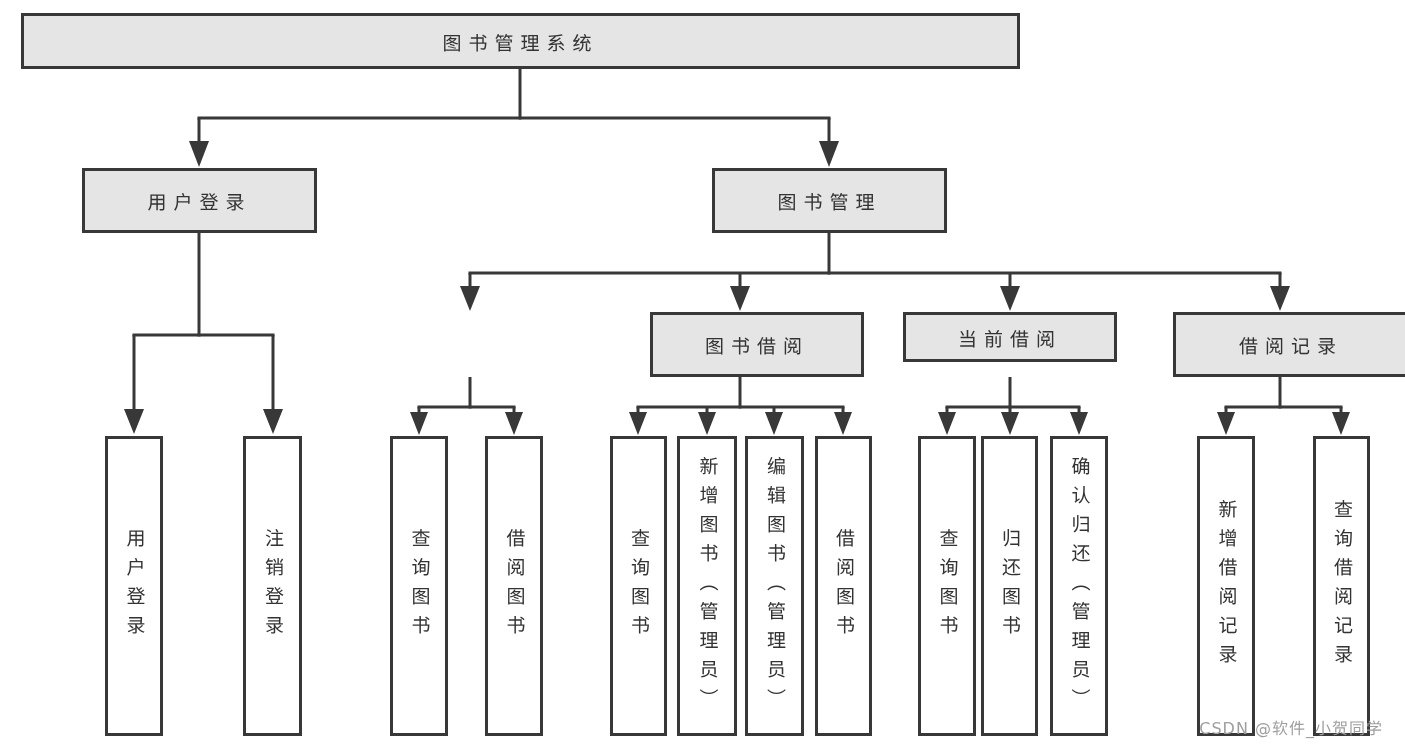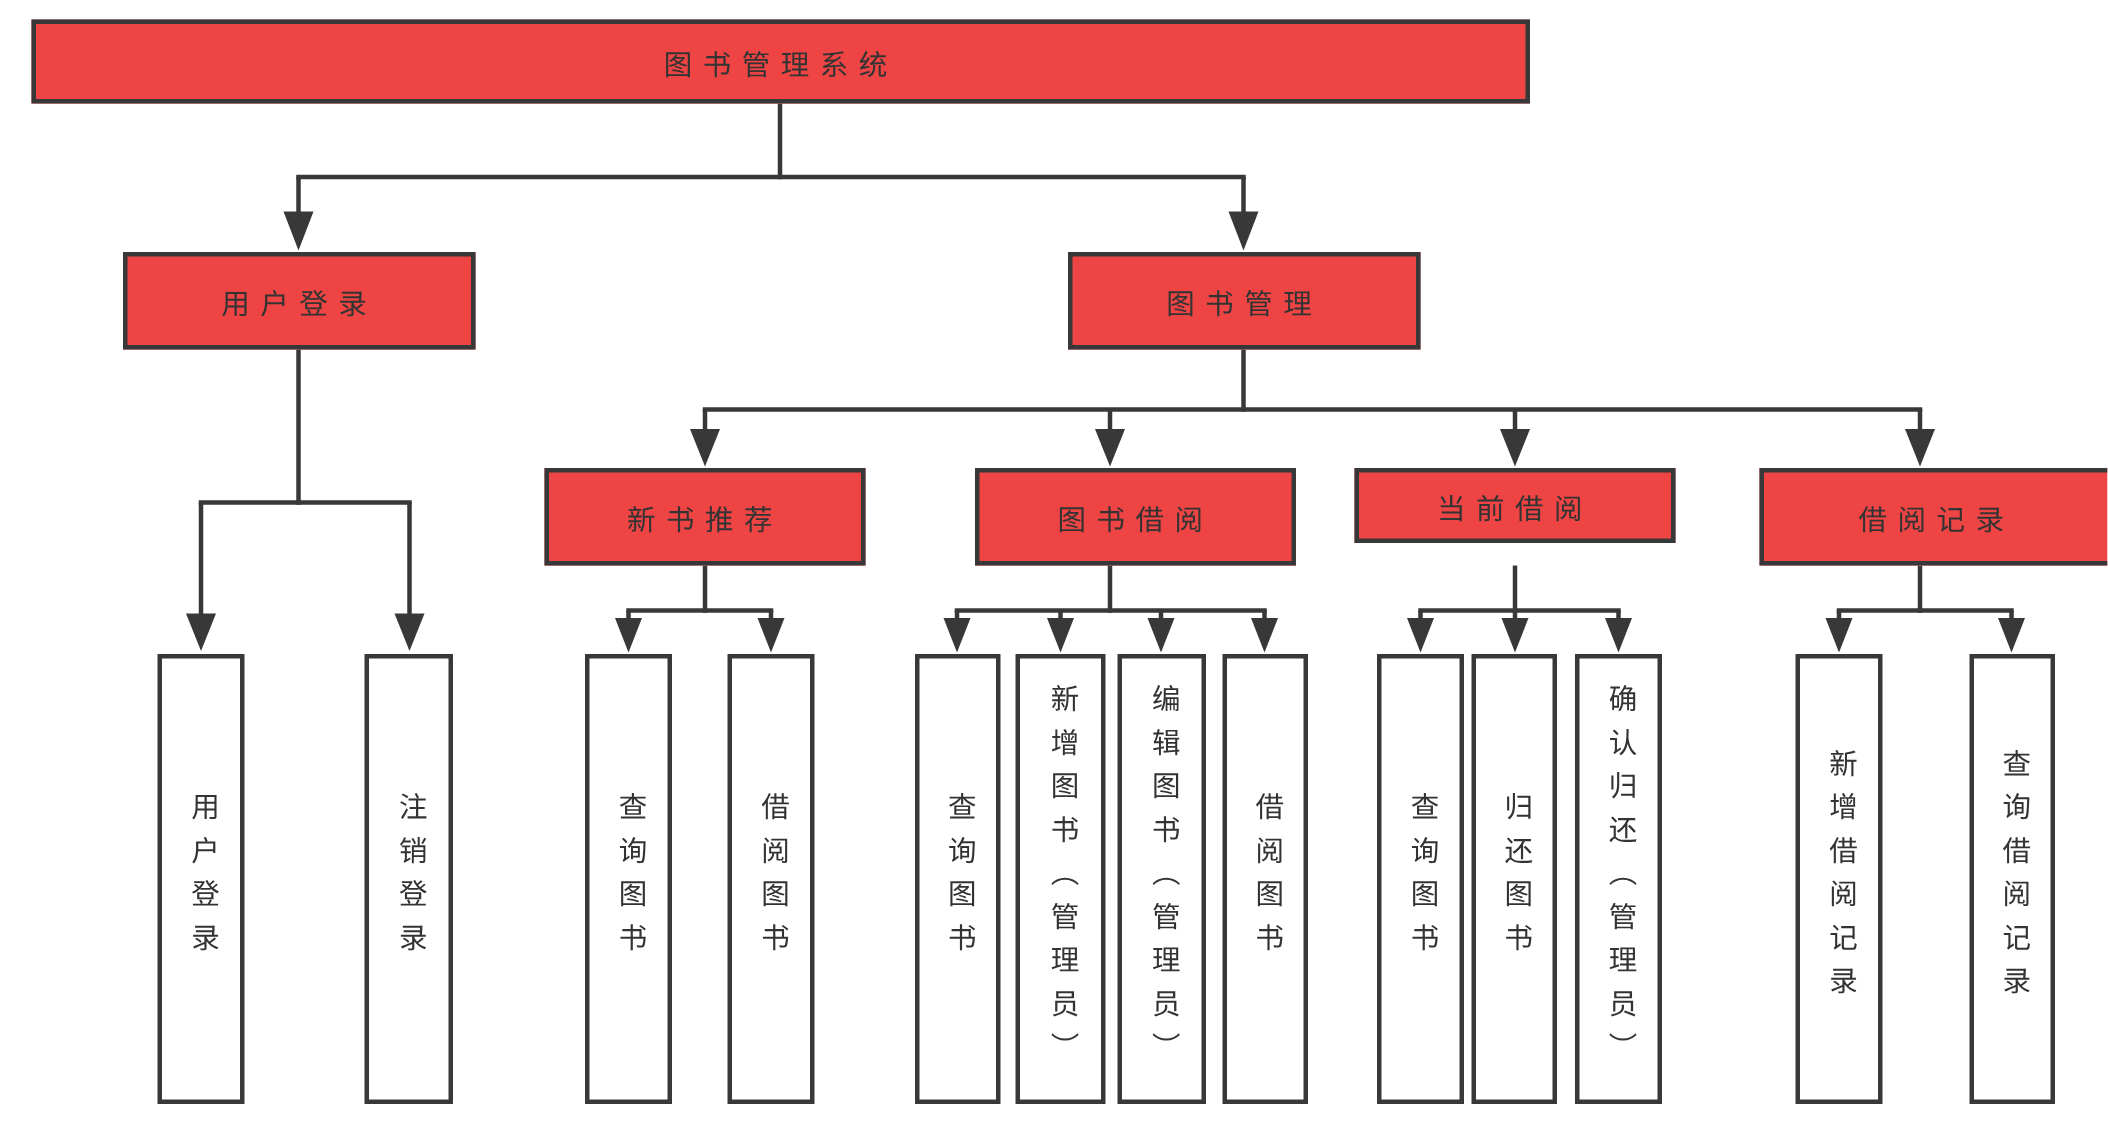--- a/index.html
+++ b/index.html
@@ -13,21 +13,21 @@
   }
   .connectors {
     position: absolute;
     left: 0; top: 0;
     width: 1405px; height: 747px;
   }
   .node {
     position: absolute;
     box-sizing: border-box;
     border: 3px solid #383838;
-    background: #ef4444;
+    background: #e5e5e5;
     display: flex;
     align-items: center;
     justify-content: center;
     color: #333333;
     font-size: 19px;
     letter-spacing: 7px;
     white-space: nowrap;
     z-index: 2;
   }
   .vnode {
@@ -136,21 +136,20 @@
       <polygon points="1217,412 1235,412 1226,435"></polygon>
       <polygon points="1332,412 1350,412 1341,435"></polygon>
     </g>
   </svg>
 
   <div class="node" style="left:21px; top:13px; width:999px; height:56px;">图书管理系统</div>
 
   <div class="node" style="left:82px; top:168px; width:235px; height:65px;">用户登录</div>
   <div class="node" style="left:712px; top:168px; width:235px; height:65px;">图书管理</div>
 
-  <div class="node" style="left:363px; top:312px; width:214px; height:65px;">新书推荐</div>
   <div class="node" style="left:633px; top:312px; width:214px; height:65px;margin-left:17px;">图书借阅</div>
   <div class="node" style="left:903px; top:312px; width:214px; height:50px;">当前借阅</div>
   <div class="node" style="left:1173px; top:312px; width:236px; height:65px;">借阅记录</div>
 
   <div class="vnode" style="left:105px; width:58px;">
     <span class="vtext">用户登录</span>
   </div>
   <div class="vnode" style="left:243px; width:59px;">
     <span class="vtext">注销登录</span>
   </div>
@@ -185,14 +184,15 @@
     <span class="vtext">确认归还（管理员）</span>
   </div>
 
   <div class="vnode" style="left:1197px; width:58px;">
     <span class="vtext">新增借阅记录</span>
   </div>
   <div class="vnode" style="left:1313px; width:57px;">
     <span class="vtext">查询借阅记录</span>
   </div>
 
+  <div class="watermark">CSDN @软件_小贺同学</div>
 
 </div>
 
 </body></html>

